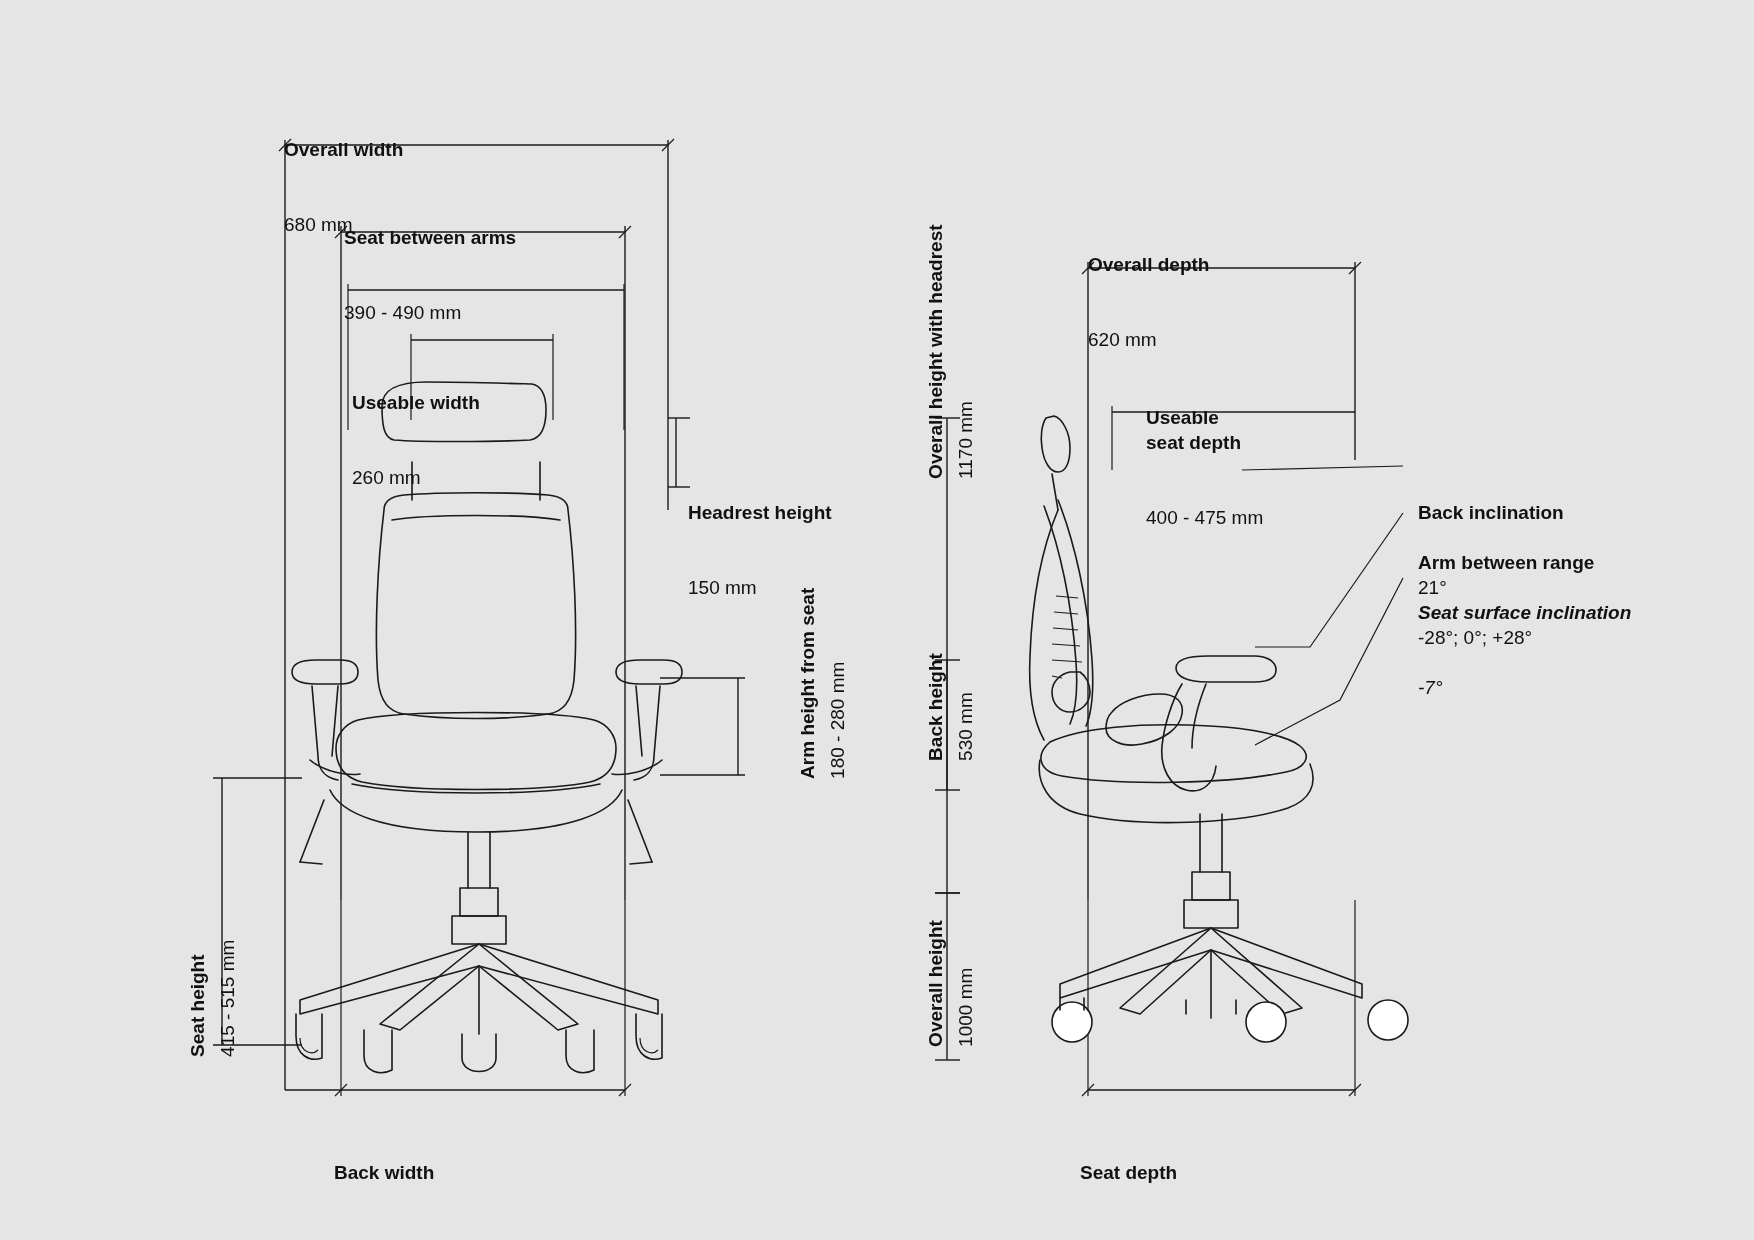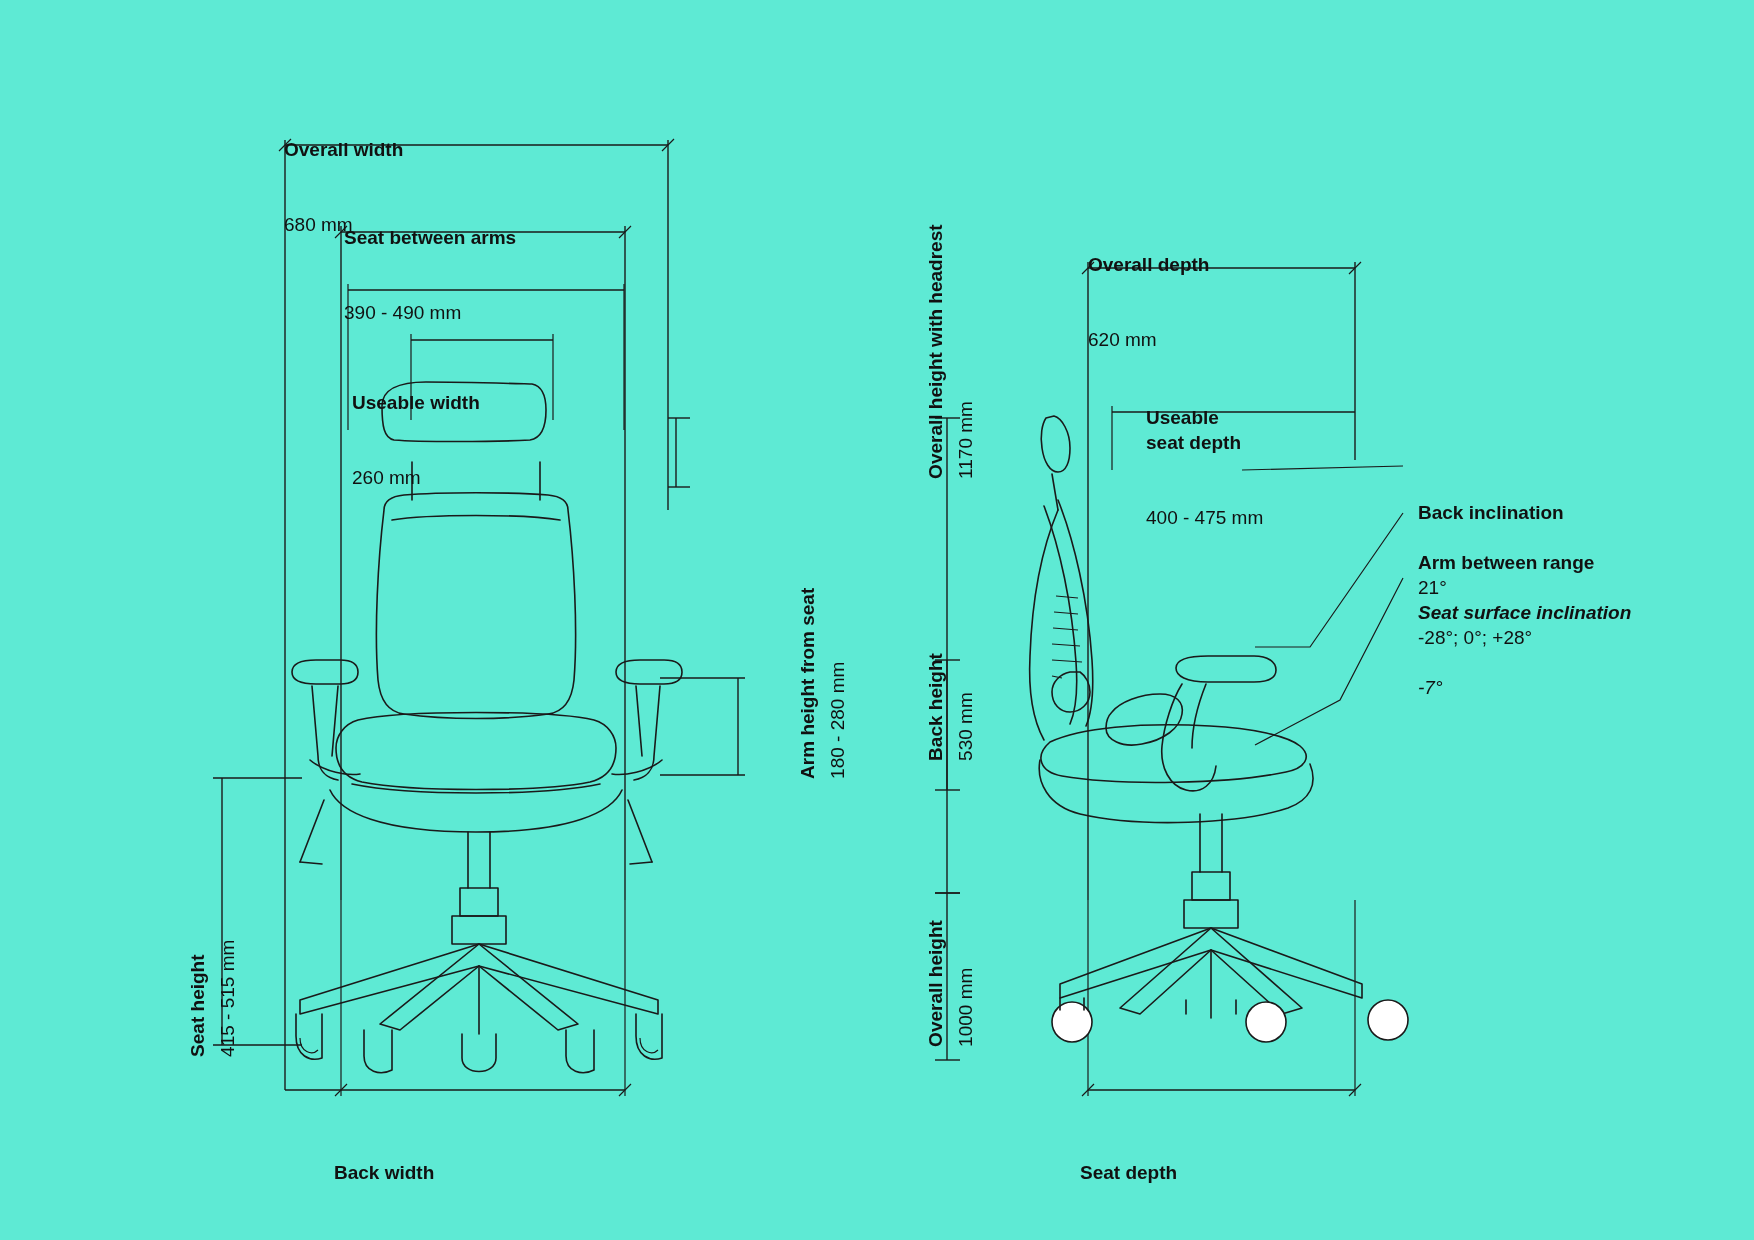--- a/index.html
+++ b/index.html
@@ -8,21 +8,21 @@
     background: #ffffff;
   }
   body {
     font-family: "Liberation Sans", sans-serif;
     color: #000000;
   }
   #page {
     position: relative;
     width: 1754px;
     height: 1240px;
-    background: #5eead4;
+    background: #e5e5e5;
     overflow: hidden;
   }
   .lbl {
     position: absolute;
     font-size: 19px;
     line-height: 25px;
     color: #111111;
     white-space: pre;
   }
   .lbl .t {
@@ -232,20 +232,24 @@
     <span class="t">Seat between arms</span>
     <span class="v">390 - 490 mm</span>
   </div>
 
 
   <div class="lbl rowlbl" style="left:352px; top:340px;">
     <span class="t">Useable width</span>
     <span class="v">260 mm</span>
   </div>
 
+  <div class="lbl rowlbl" style="left:688px; top:450px;">
+    <span class="t">Headrest height</span>
+    <span class="v">150 mm</span>
+  </div>
 
   <div class="lbl vert" style="left:770px; top:800px;">
     <span class="t">Arm height from seat</span>
   </div>
   <div class="lbl vert" style="left:800px; top:800px;">
     <span class="v">180 - 280 mm</span>
   </div>
 
   <div class="lbl vert" style="left:160px; top:1078px;">
     <span class="t">Seat height</span>

